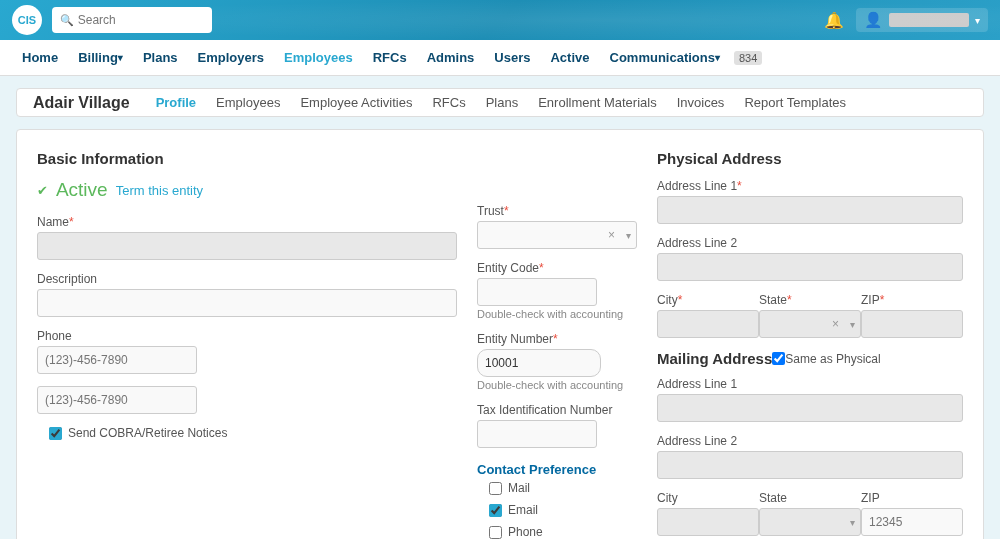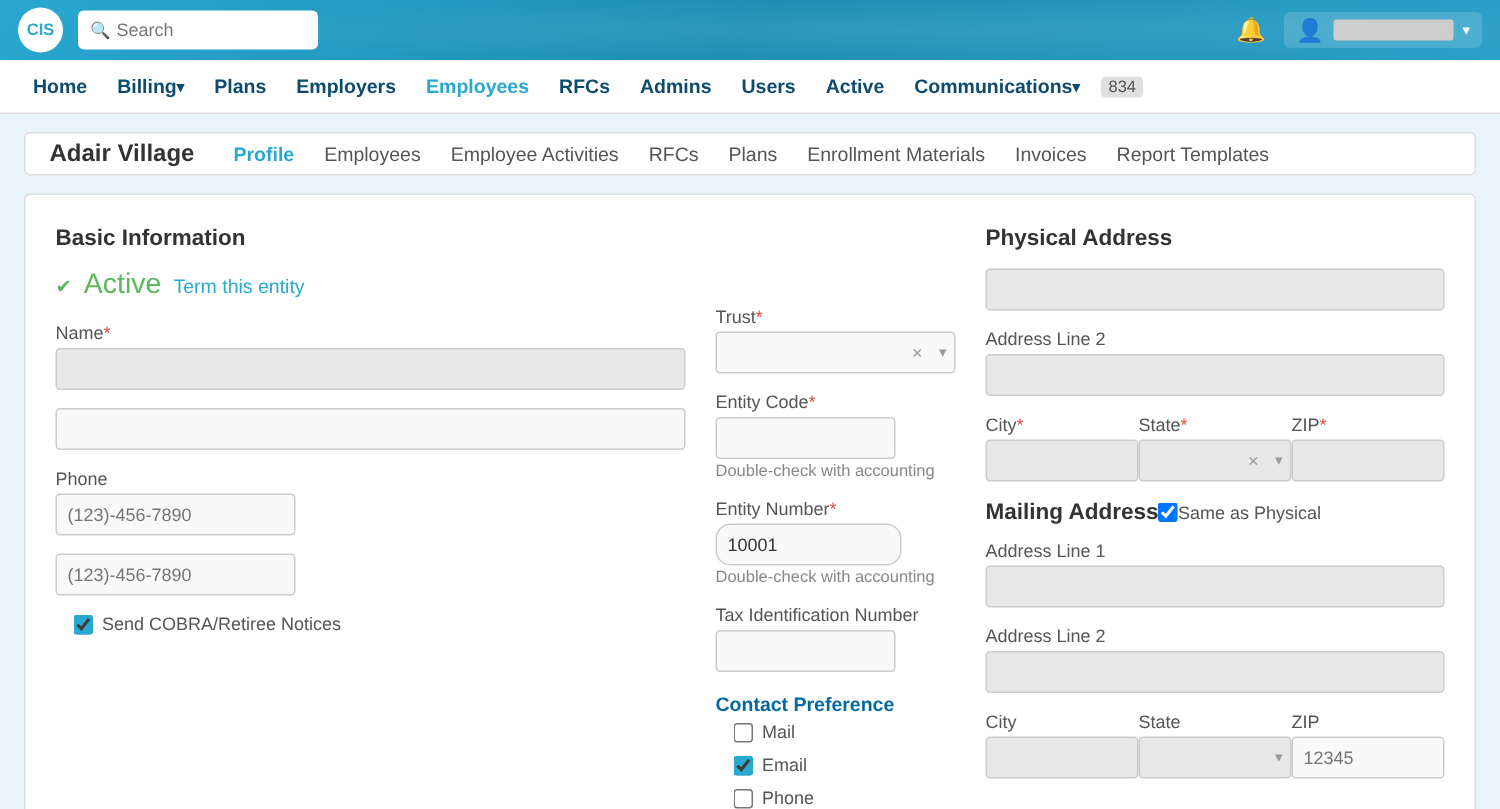--- a/index.html
+++ b/index.html
@@ -271,20 +271,21 @@
         </div>
 
         <div class="form-group">
           <label class="form-label">
             <span>Name</span><span class="required">*</span>
           </label>
           <input type="text" class="form-input" style="background: rgb(232, 232, 232);">
         </div>
 
         <div class="form-group">
+          <label class="form-label">Description</label>
           <input type="text" class="form-input" style="">
         </div>
 
         <div class="form-group">
           <label class="form-label">Phone</label>
           <input type="text" class="form-input" style="width: 160px;" placeholder="(123)-456-7890">
         </div>
 
         <div class="form-group">
           <input type="text" class="form-input" style="width: 160px;" placeholder="(123)-456-7890">
@@ -346,20 +347,23 @@
             <input type="checkbox" id="phone-cb" style="">
             <label for="phone-cb" class="checkbox-label">Phone</label>
           </div>
         </div>
       </div>
 
       <div class="form-col-right">
         <div class="section-title">Physical Address</div>
 
         <div class="form-group">
+          <label class="form-label">
+            <span>Address Line 1</span><span class="required">*</span>
+          </label>
           <input type="text" class="form-input" style="background: rgb(232, 232, 232);">
         </div>
 
         <div class="form-group">
           <label class="form-label">Address Line 2</label>
           <input type="text" class="form-input" style="background: rgb(232, 232, 232);">
         </div>
 
         <div class="addr-row">
           <div class="addr-col-city form-group">

